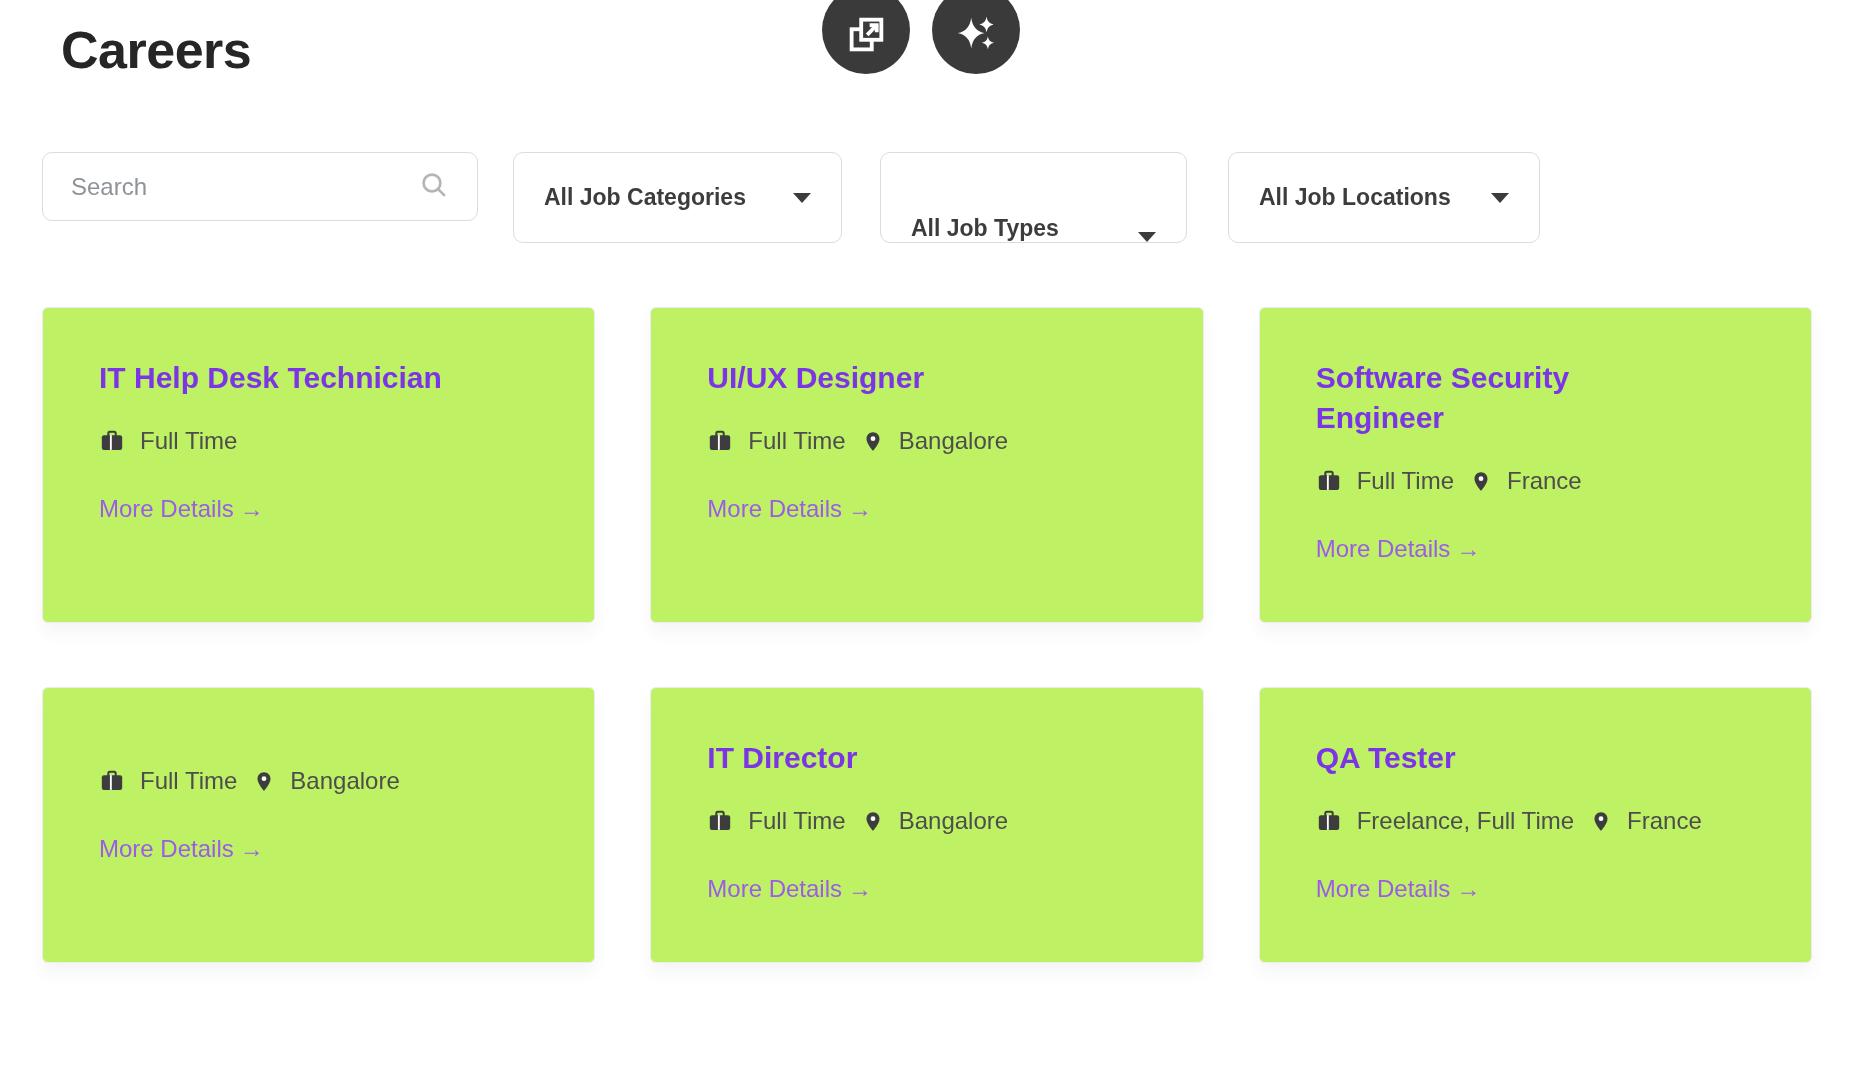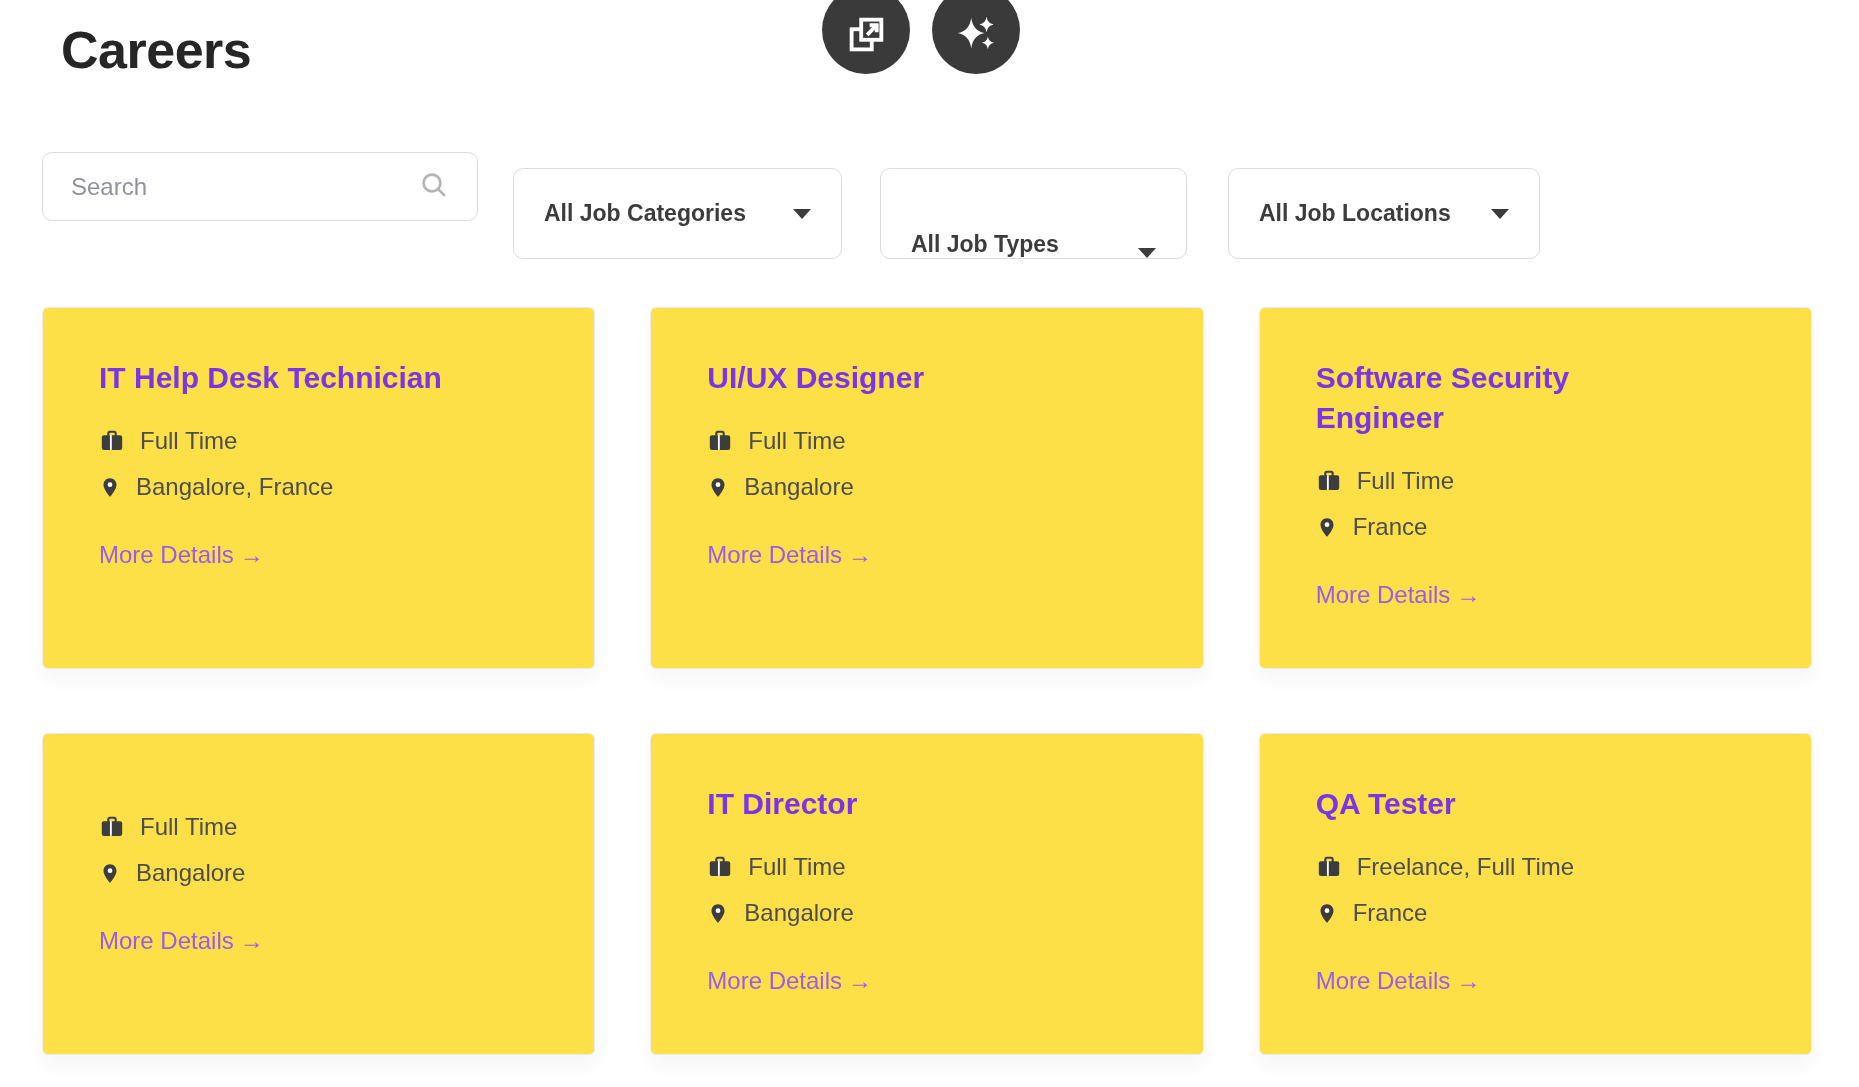--- a/index.html
+++ b/index.html
@@ -72,21 +72,20 @@
     top: 152px;
     height: 91px;
     background: #fff;
     border: 1px solid #dcdcdc;
     border-radius: 10px;
     display: flex;
     align-items: center;
     justify-content: space-between;
     padding: 0 30px 0 30px;
     cursor: pointer;
-    margin-top: 16px;
   }
   .dropdown-label {
     font-size: 23px;
     font-weight: 700;
     color: #3c3c3c;
     white-space: nowrap;
   }
   .caret-down {
     width: 0; height: 0;
     border-left: 9px solid transparent;
@@ -103,38 +102,37 @@
     position: absolute;
     left: 42px; top: 307px;
     width: 1770px;
     display: grid;
     grid-template-columns: repeat(3, 1fr);
     column-gap: 55px;
     row-gap: 64px;
     align-items: stretch;
   }
   .job-card {
-    background: #fde047;
+    background: #bef264;
     border: 1px solid #ececec;
     border-radius: 6px;
     box-shadow: 0 10px 18px rgba(0,0,0,0.045);
     padding: 50px 56px 58px 56px;
   }
   .job-title {
     font-size: 30px;
     line-height: 40px;
     font-weight: 700;
     color: #7c35e6;
     max-width: 390px;
     cursor: pointer;
   }
   .job-meta {
     margin-top: 28px;
     display: flex;
-    flex-direction: column;
     gap: 16px;
   }
   .meta-row {
     display: flex;
     align-items: center;
     gap: 15px;
     font-size: 24px;
     line-height: 30px;
     color: #4d4d4d;
   }
@@ -209,29 +207,20 @@
       <div class="meta-row">
         <span>
           <svg width="26" height="26" viewBox="0 0 24 24">
             <rect x="8.6" y="3.4" width="6.8" height="5" rx="1.4" fill="none" stroke="#3d3d3d" stroke-width="1.9"></rect>
             <rect x="2.6" y="6.6" width="18.8" height="13.6" rx="2" fill="#3d3d3d"></rect>
             <rect x="10.1" y="6.6" width="1.7" height="13.6" fill="#ffffff"></rect>
           </svg>
         </span>
         <span>Full Time</span>
       </div>
-      <div class="meta-row">
-        <span>
-          <svg width="22" height="27" viewBox="0 0 24 24">
-            <path d="M12 1.8 C8 1.8 4.9 4.9 4.9 8.9 c0 5.3 7.1 13.3 7.1 13.3 s7.1 -8 7.1 -13.3 c0 -4 -3.1 -7.1 -7.1 -7.1 z" fill="#3d3d3d"></path>
-            <circle cx="12" cy="8.9" r="2.6" fill="#ffffff"></circle>
-          </svg>
-        </span>
-        <span>Bangalore, France</span>
-      </div>
     </div>
     <a class="more-link"><span>More Details</span><span class="more-arrow">→</span></a>
   </div>
 
   <div class="job-card">
     <div class="job-title">UI/UX Designer</div>
     <div class="job-meta">
       <div class="meta-row">
         <span>
           <svg width="26" height="26" viewBox="0 0 24 24">

